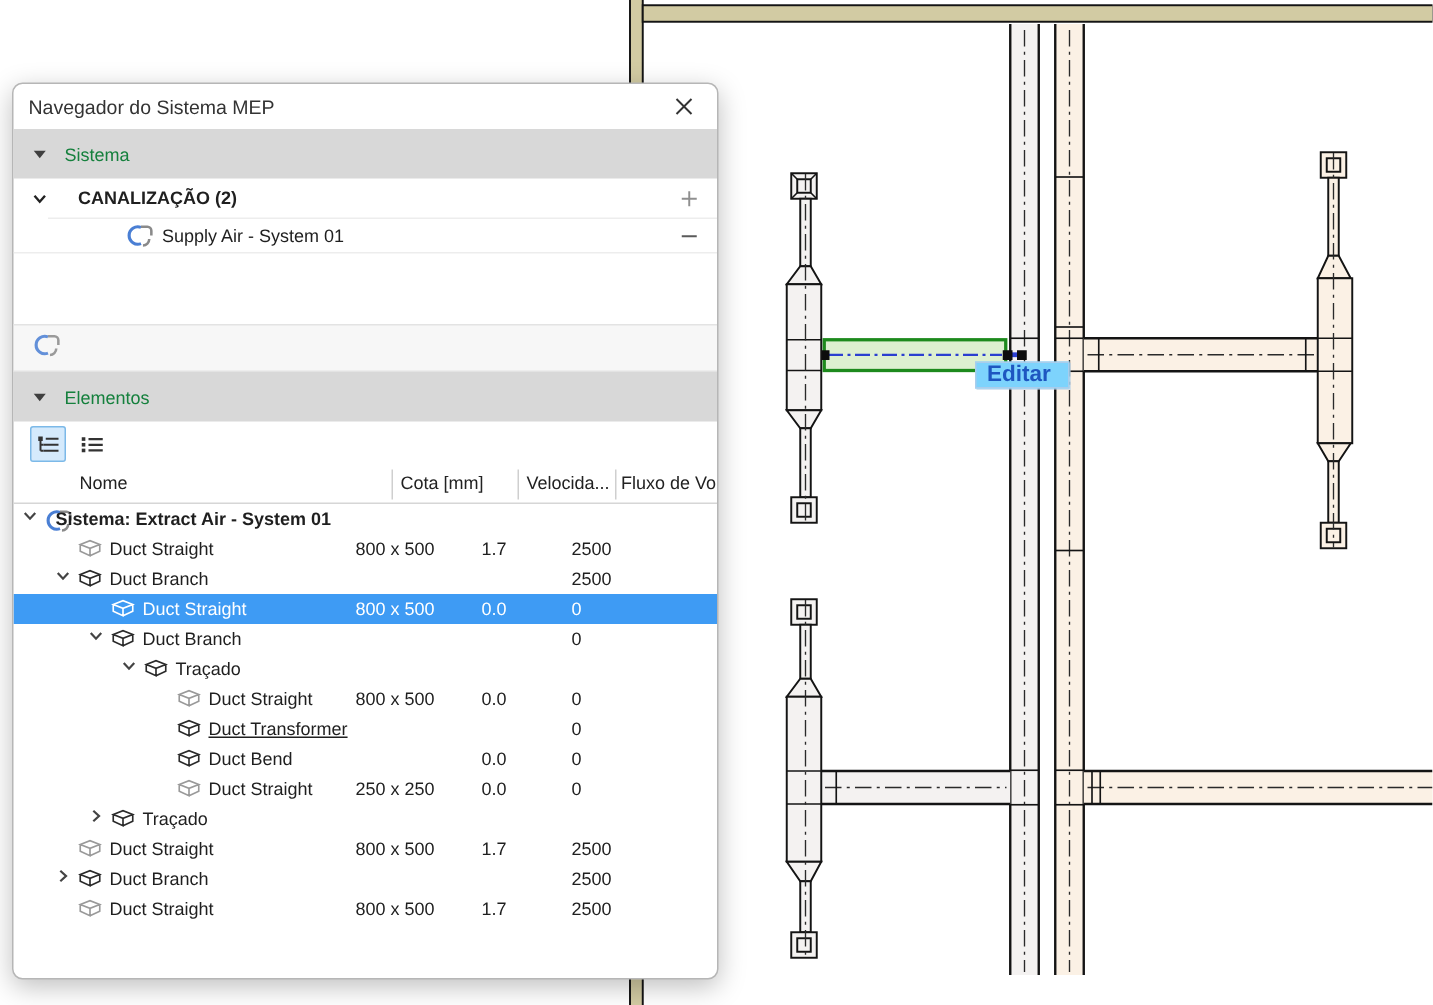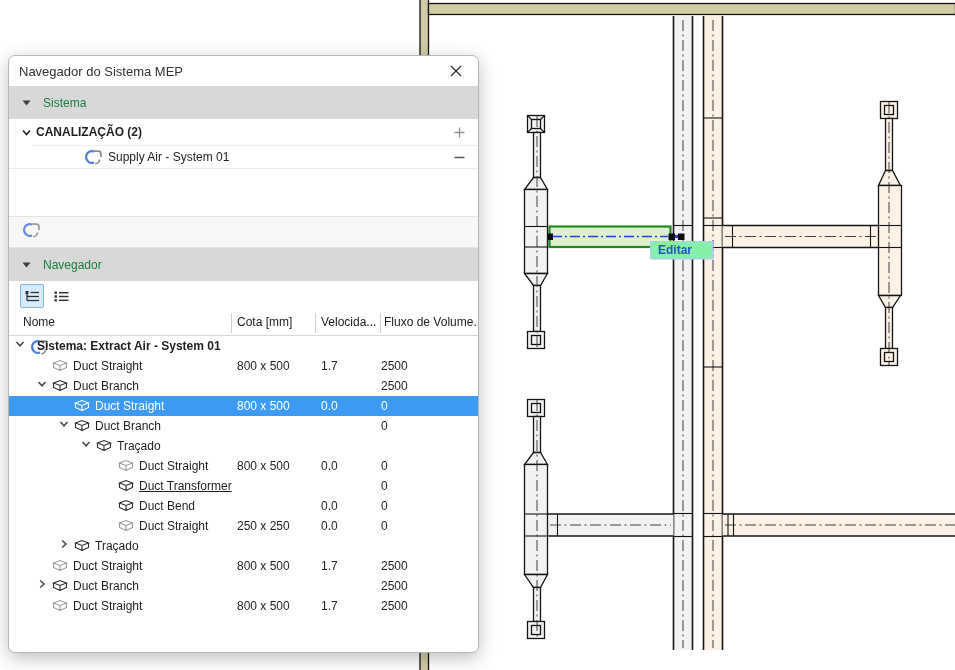--- a/index.html
+++ b/index.html
@@ -29,47 +29,47 @@
   .fit{fill:var(--duct-gray);stroke:#141414;stroke-width:1.3;}
   .fitb{fill:var(--duct-beige);stroke:#141414;stroke-width:1.3;}
   .capline{stroke:#141414;stroke-width:1.1;fill:none;}
   .green-duct{fill:var(--green-fill);fill-opacity:.88;stroke:var(--green-border);stroke-width:2.2;}
   .blue-center{stroke:var(--centerline-blue);stroke-width:1.5;fill:none;stroke-dasharray:10 3 2 3;}
   .blue-stub{stroke:var(--centerline-blue);stroke-width:3.2;fill:none;}
   .handle{fill:#0d0d0d;}
   
   .edit-tooltip{
     position:absolute;left:650px;top:241px;width:54px;height:16px;z-index:6;
-    background:#86efac;border:1px solid #a9cdec;box-shadow:1px 1px 0 rgba(180,205,230,.55);
-    color:var(--tooltip-blue);font-size:12px;font-weight:bold;line-height:16px;padding-left:7px;
+    background:#7dd3fc;border:1px solid #a9cdec;box-shadow:1px 1px 0 rgba(180,205,230,.55);
+    color:var(--tooltip-blue);font-size:15px;font-weight:bold;line-height:16px;padding-left:7px;
   }
   
   .panel{
     position:absolute;left:8px;top:55px;width:469px;height:596px;z-index:10;
     background:#fff;border:1px solid #b6b6b6;border-radius:7px;
     box-shadow:0 5px 18px rgba(0,0,0,.25);overflow:hidden;
   }
   .panel-header{height:30px;display:flex;align-items:center;padding:0 13px 0 10px;gap:12px;}
   .panel-title{font-size:13px;color:#333;}
   .close-btn{margin-left:auto;width:18px;height:18px;display:flex;align-items:center;justify-content:center;cursor:default;}
   .section-bar{height:33px;background:var(--bar-gray);display:flex;align-items:center;padding-left:13px;font-size:12px;color:#15803d;}
   .section-bar .tri{margin-right:12px;display:flex;}
-  .canal-row{height:26px;display:flex;align-items:center;padding:0 9px 0 12px;font-size:12px;font-weight:bold;}
+  .canal-row{height:26px;display:flex;align-items:center;padding:0 9px 0 12px;font-size:12px;font-weight:bold;gap:16px;}
   .canal-row .chev{margin-right:4px;display:flex;}
   .pm-btn{margin-left:auto;width:20px;height:20px;display:flex;align-items:center;justify-content:center;}
   .sys-row{height:22px;display:flex;align-items:center;padding:0 9px 0 52px;font-size:12px;border-top:1px solid #ededed;margin-left:23px;}
   .sys-row.sel{background:#e3e3e3;}
   .sys-row .sysicon{display:flex;margin-right:5px;}
   .sys-empty{height:47px;border-top:1px solid #ededed;}
   .icon-strip{height:30px;background:#f7f7f7;border-top:1px solid #e3e3e3;border-bottom:1px solid #e3e3e3;display:flex;align-items:center;padding-left:13px;}
   .toolbar{height:30px;display:flex;align-items:center;gap:5px;padding-left:11px;}
   .tb-btn{width:22px;height:22px;display:flex;align-items:center;justify-content:center;border:1px solid transparent;border-radius:2px;background:transparent;}
   .tb-btn.sel{background:#d5eafc;border-color:#7cb9e8;}
   .thead{height:24px;position:relative;border-bottom:1px solid #d6d6d6;font-size:12px;color:#222;}
-  .thead span{position:absolute;top:4px;white-space:nowrap;}
+  .thead span{position:absolute;top:4px;white-space:nowrap;margin-left:30px;}
   .thead .vsep{position:absolute;top:2px;bottom:2px;width:1px;background:#cfcfcf;}
   .tree{position:relative;}
   .trow{height:20px;position:relative;font-size:12px;line-height:20px;white-space:nowrap;}
   .trow.sel{background:var(--sel-blue);color:#fff;}
   .trow.sel svg *{stroke:#fff;}
   .trow .chev,.trow .ticon{position:absolute;top:3px;display:flex;}
   .trow .tname{position:absolute;top:0;}
   .trow .cval{position:absolute;top:0;}
   .c-cota{left:228px;} .c-vel{left:312px;} .c-fluxo{left:372px;}
 </style>
@@ -260,21 +260,21 @@
           <path d="M11.3,14.6 a4.2,4.2 0 0 0 4.2,-4.2" fill="none" stroke="#8a8a8a" stroke-width="1.7"></path>
         </svg></span>
   </div>
 
   <div class="section-bar">
     <span class="tri">
       <svg width="9" height="6" viewBox="0 0 9 6">
           <polygon points="0.5,0.5 8.5,0.5 4.5,5.5" fill="#3f3f3f"></polygon>
         </svg>
     </span>
-    <span>Navegador</span>
+    <span>Elementos</span>
   </div>
 
   <div class="toolbar">
     <span class="tb-btn sel">
       <svg width="15" height="13" viewBox="0 0 15 13">
         <line x1="2" y1="2.5" x2="2" y2="10.5" stroke="#333" stroke-width="1.3"></line>
         <rect x="0.5" y="1" width="3" height="3" fill="#333"></rect>
         <line x1="5.5" y1="2.5" x2="14" y2="2.5" stroke="#333" stroke-width="1.3"></line>
         <line x1="4" y1="6.5" x2="14" y2="6.5" stroke="#333" stroke-width="1.3"></line>
         <line x1="4" y1="10.5" x2="14" y2="10.5" stroke="#333" stroke-width="1.3"></line>

